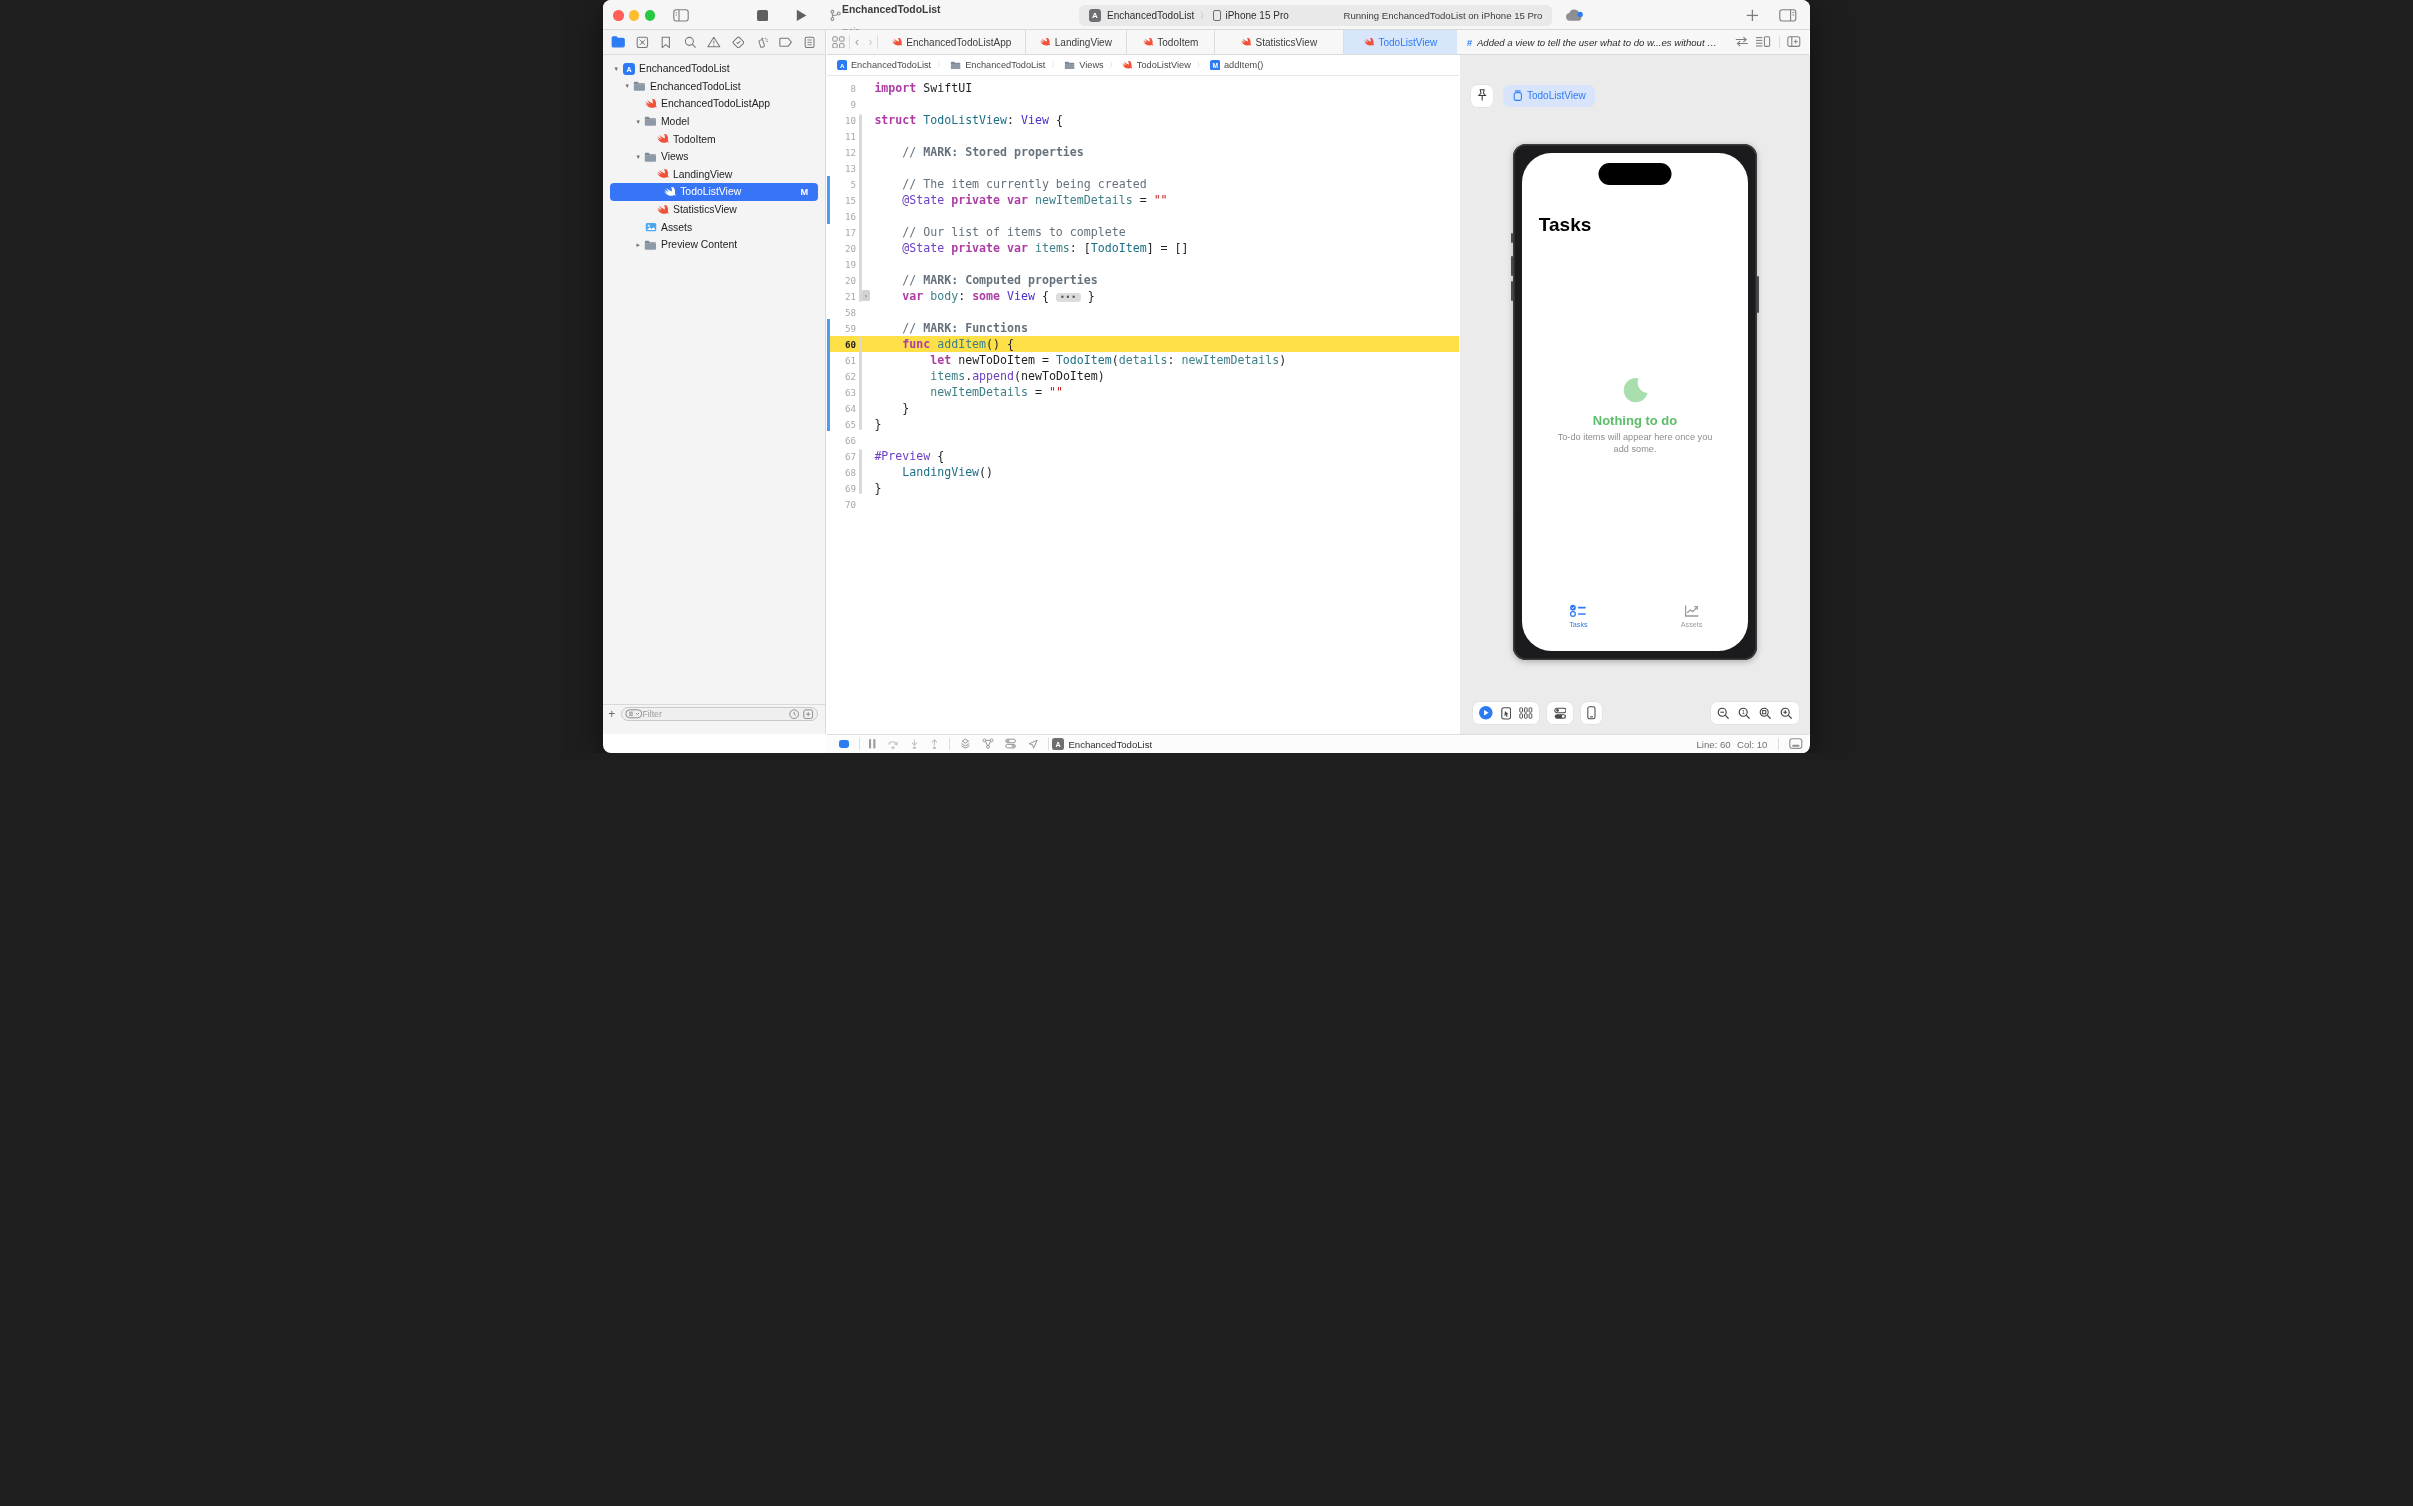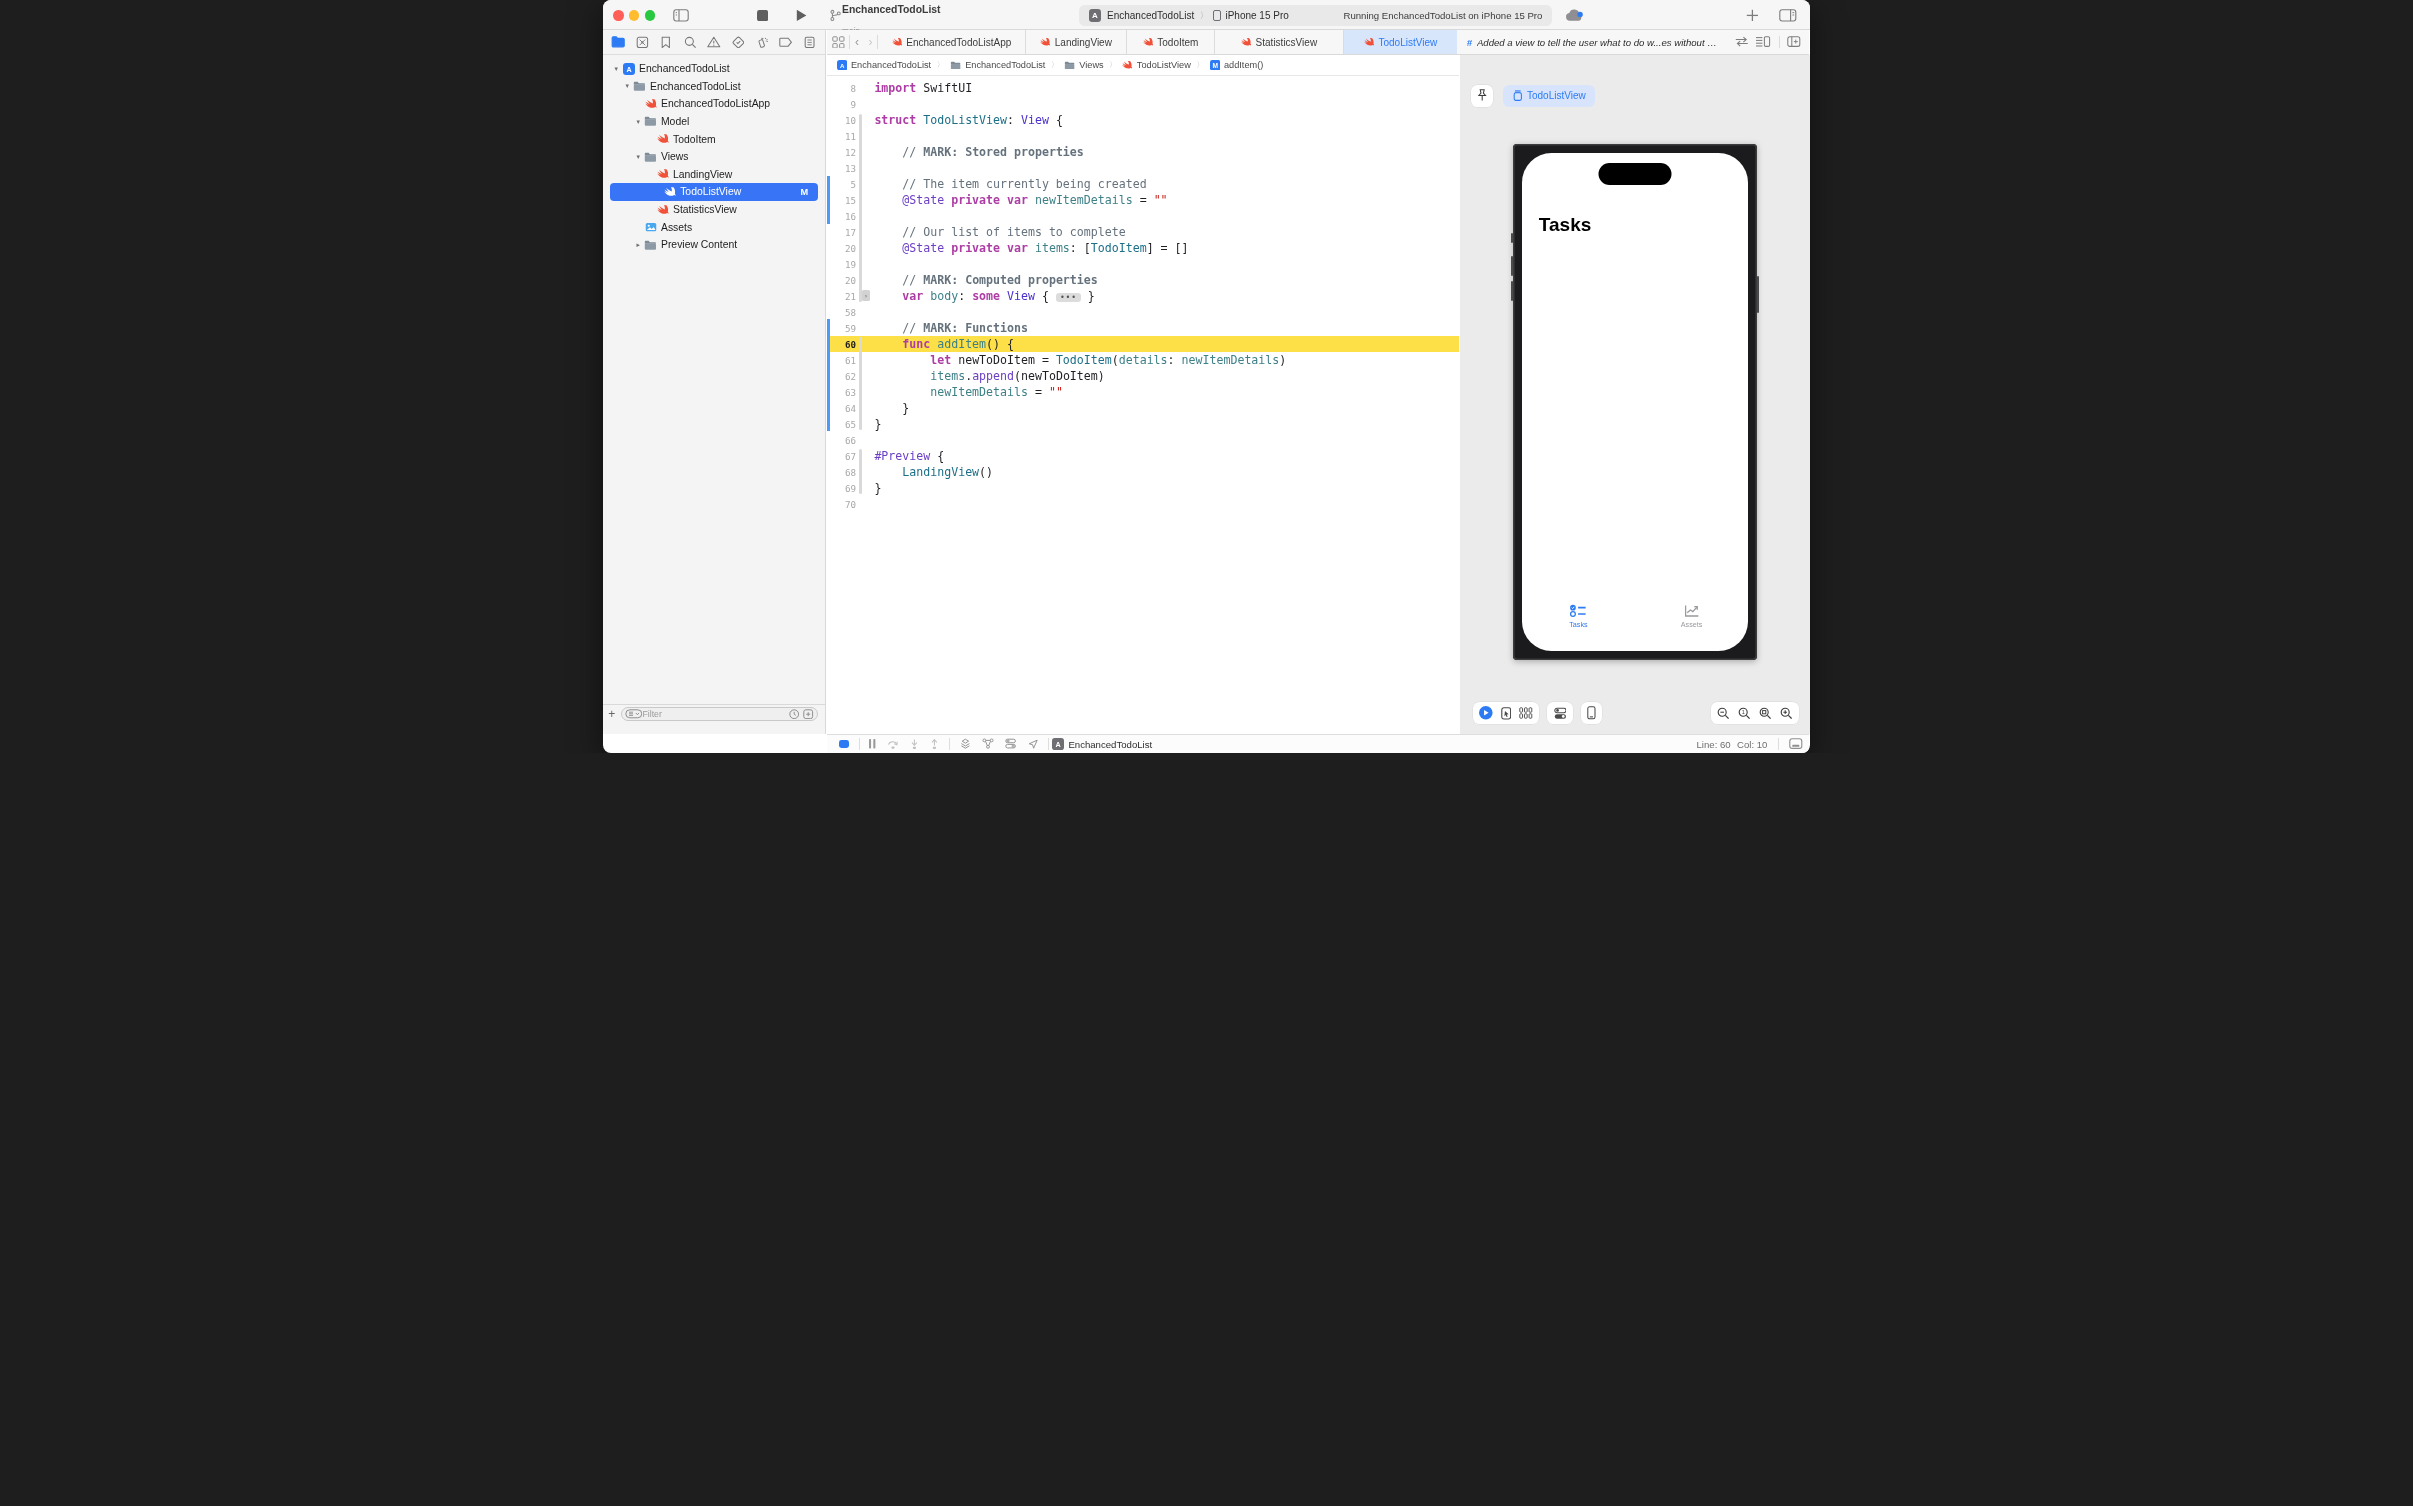--- a/index.html
+++ b/index.html
@@ -73,21 +73,21 @@
   .el{ background:#dcdcdc; border-radius:3.2px; padding:0 4px; color:#555; font-size:8px; letter-spacing:0.8px; }
   .chpill { position:absolute; left:32px; width:3.2px; background:#d9d9d9; border-radius:1.6px; }
   .scmbar { position:absolute; left:0; width:2.8px; background:#4d9bf8; }
   .foldmark { position:absolute; left:35px; width:8px; height:10.4px; background:#d2d2d2; border-radius:1.6px; color:#555; font-size:6.4px; display:flex; align-items:center; justify-content:center; }
 
   
   #canvas { position:absolute; left:857px; top:55px; width:350px; height:679px; background:#ebebeb; }
   .cbtn { position:absolute; background:#fff; border-radius:6.4px; box-shadow:0 0 0 0.4px rgba(0,0,0,.08); display:flex; align-items:center; justify-content:center; }
   #pin-btn { left:11.2px; top:29.5px; width:22.3px; height:22.3px; }
   #preview-pill { position:absolute; left:43px; top:29.5px; height:22.3px; padding:0 9.6px; background:#d7e4fb; border-radius:6.4px; display:flex; align-items:center; gap:4.8px; color:#2d7bf4; font-size:10px; }
-  #phone { position:absolute; left:53px; top:89px; width:244px; height:516px; background:#1b1b1d; border-radius:4px; box-shadow:inset 0 0 0 1.6px #3c3c3e, 0 1.6px 6.4px rgba(0,0,0,.25); }
+  #phone { position:absolute; left:53px; top:89px; width:244px; height:516px; background:#1b1b1d; border-radius:13px; box-shadow:inset 0 0 0 1.6px #3c3c3e, 0 1.6px 6.4px rgba(0,0,0,.25); }
   .sidebtn { position:absolute; width:2.4px; background:#4a4a4c; border-radius:1.6px; }
   #screen { position:absolute; left:8.8px; top:8.8px; right:8.8px; bottom:8.8px; background:#fff; border-radius:29.5px; overflow:hidden; }
   #island { position:absolute; left:50%; top:10.4px; transform:translateX(-50%); width:73px; height:21.5px; background:#000; border-radius:11.2px; }
   #ptitle { position:absolute; left:17px; top:61px; font-size:19px; font-weight:800; color:#000; }
   #empty { position:absolute; left:0; top:223px; width:100%; text-align:center; }
   #empty .etitle { margin-top:8px; font-size:13px; font-weight:700; color:#5cbe68; }
   #empty .esub { margin:3.2px auto 0; width:172px; font-size:9.2px; line-height:1.35; color:#8e8e93; }
   #ptabbar { position:absolute; left:0; bottom:22.3px; width:100%; display:flex; }
   .ptab { flex:1; text-align:center; }
   .ptab .plabel { display:block; margin-top:2.4px; font-size:7.2px; }
@@ -652,20 +652,27 @@
     </div>
 
     <div id="phone">
       <div class="sidebtn" style="left:-2.4px;top:89px;height:10.4px;"></div>
       <div class="sidebtn" style="left:-2.4px;top:112px;height:20px;"></div>
       <div class="sidebtn" style="left:-2.4px;top:137px;height:20px;"></div>
       <div class="sidebtn" style="right:-2.4px;top:132px;height:37px;"></div>
       <div id="screen">
         <div id="island"></div>
         <div id="ptitle">Tasks</div>
+        <div id="empty">
+          <svg width="29" height="29" viewBox="0 0 36 36" style="margin:0 auto;">
+            <path d="M22 3 A 15 15 0 1 0 33 21 A 12.5 12.5 0 0 1 22 3 Z" fill="#a9dfaf"></path>
+          </svg>
+          <div class="etitle">Nothing to do</div>
+          <div class="esub">To-do items will appear here once you add some.</div>
+        </div>
         <div id="ptabbar">
           <div class="ptab sel">
             <svg width="19" height="13.6" viewBox="0 0 24 17" style="margin:0 auto;">
               <circle cx="5" cy="4.5" r="3.6" fill="#2d7bf4"></circle>
                 <path d="M3.4 4.5 l1.2 1.2 l2 -2.2" stroke="#fff" stroke-width="1.2" fill="none"></path>
               <line x1="11.5" y1="4.5" x2="21" y2="4.5" stroke="#2d7bf4" stroke-width="2"></line>
               <circle cx="5" cy="12.5" r="3" fill="none" stroke="#2d7bf4" stroke-width="1.6"></circle>
               <line x1="11.5" y1="12.5" x2="21" y2="12.5" stroke="#2d7bf4" stroke-width="2"></line>
             </svg>
             <span class="plabel">Tasks</span>

